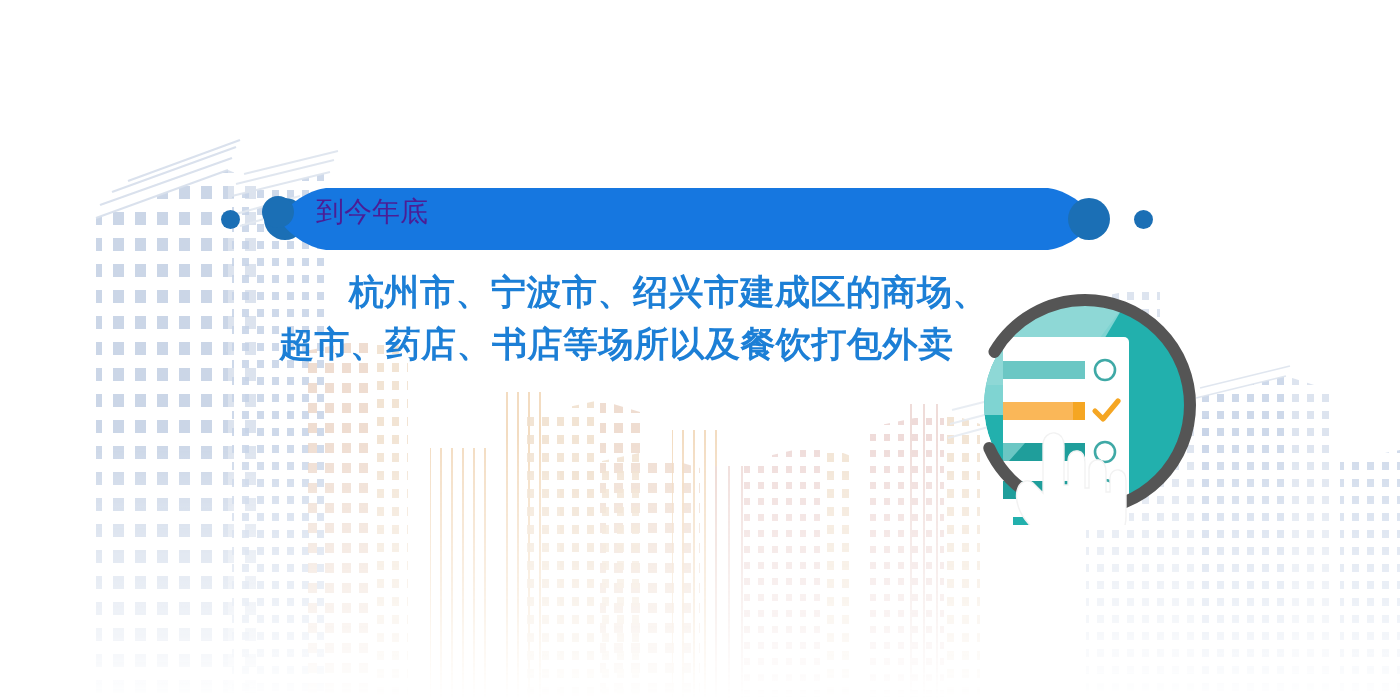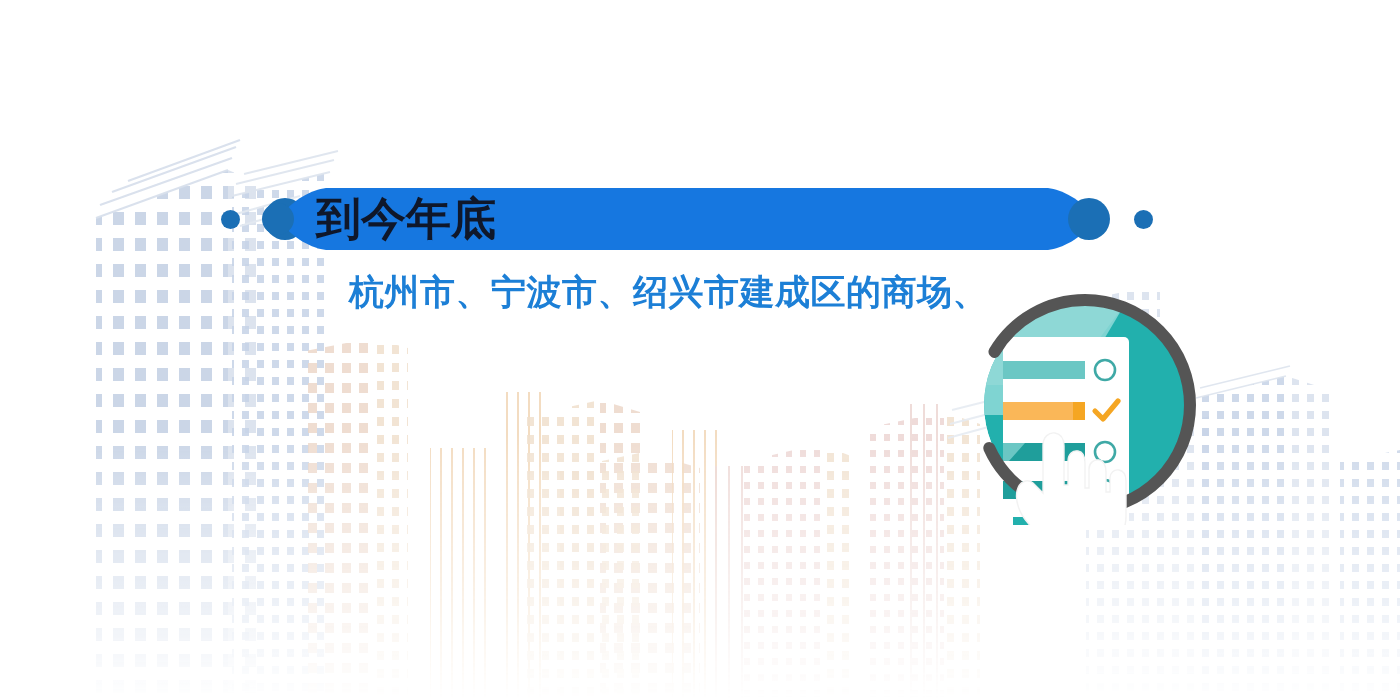--- a/index.html
+++ b/index.html
@@ -37,21 +37,21 @@
     white-space:nowrap;z-index:6;
   }
 
   
   #subhead{
     position:absolute;left:262px;top:196px;z-index:5;
     display:flex;align-items:center;gap:22px;
   }
   #subhead-bullet{width:32px;height:32px;border-radius:50%;background:#1B6FB5;flex:0 0 auto;}
   #subhead-text{
-    color:#0f172a;font-size:45px;font-weight:bold;white-space:nowrap;line-height:1;
+    color:#4c1d95;font-size:28px;font-weight:normal;white-space:nowrap;line-height:1;
   }
 
   
   #body-copy{
     position:absolute;left:279px;top:266px;width:712px;z-index:5;
     color:#1C7FD6;font-size:35px;font-weight:bold;line-height:52px;
     letter-spacing:0.5px;
   }
   #body-copy .ln{white-space:nowrap;display:block;}
   #body-copy .ln.indent{text-indent:70px;}
@@ -187,20 +187,21 @@
     <div class="deco-dot" id="deco-dot-far-right"></div>
   </div>
 
   <div id="subhead">
     <span id="subhead-bullet"></span>
     <span id="subhead-text">到今年底</span>
   </div>
 
   <div id="body-copy">
     <span class="ln indent">杭州市、宁波市、绍兴市建成区的商场、</span>
+    <span class="ln">超市、药店、书店等场所以及餐饮打包外卖</span>
   </div>
 
   <svg id="checklist-illustration" viewBox="0 0 240 240">
     <defs>
       <clipPath id="discClip">
           <circle cx="120" cy="120" r="101"></circle>
         </clipPath>
       <clipPath id="boardClip">
           <rect x="38" y="52" width="132" height="188" rx="6"></rect>
         </clipPath>

